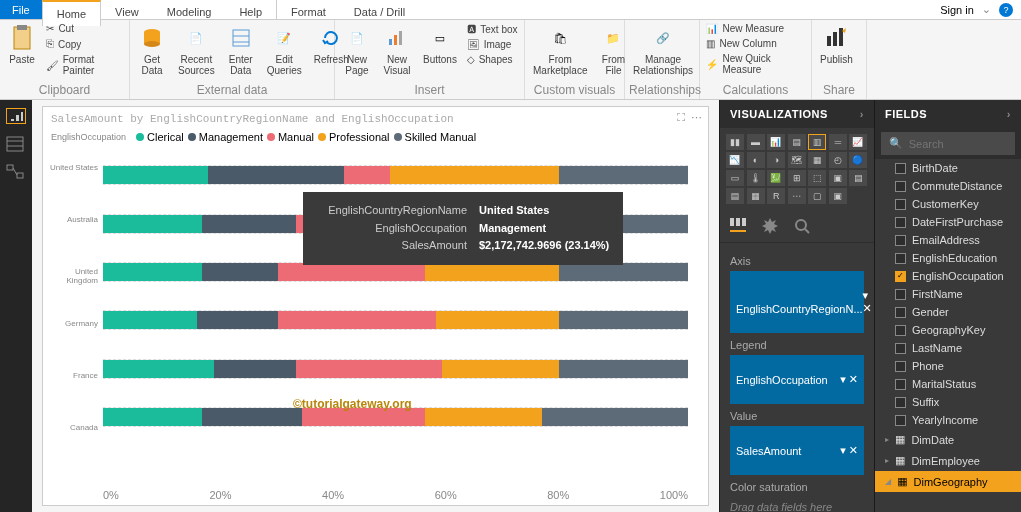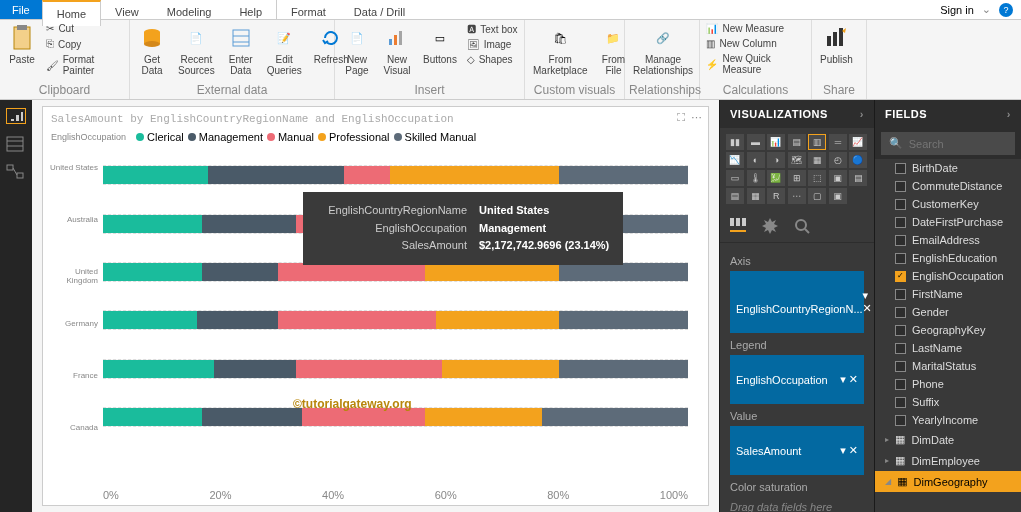--- a/index.html
+++ b/index.html
@@ -543,25 +543,25 @@
           <div class="field-item">
             <div class="field-checkbox"></div>
             <span>GeographyKey</span>
           </div>
           <div class="field-item">
             <div class="field-checkbox"></div>
             <span>LastName</span>
           </div>
           <div class="field-item">
             <div class="field-checkbox"></div>
+            <span>Phone</span>
+          </div>
+          <div class="field-item">
+            <div class="field-checkbox"></div>
             <span>MaritalStatus</span>
-          </div>
-          <div class="field-item">
-            <div class="field-checkbox"></div>
-            <span>Phone</span>
           </div>
           <div class="field-item">
             <div class="field-checkbox"></div>
             <span>Suffix</span>
           </div>
           <div class="field-item">
             <div class="field-checkbox"></div>
             <span>YearlyIncome</span>
           </div>
           <div class="table-item">

